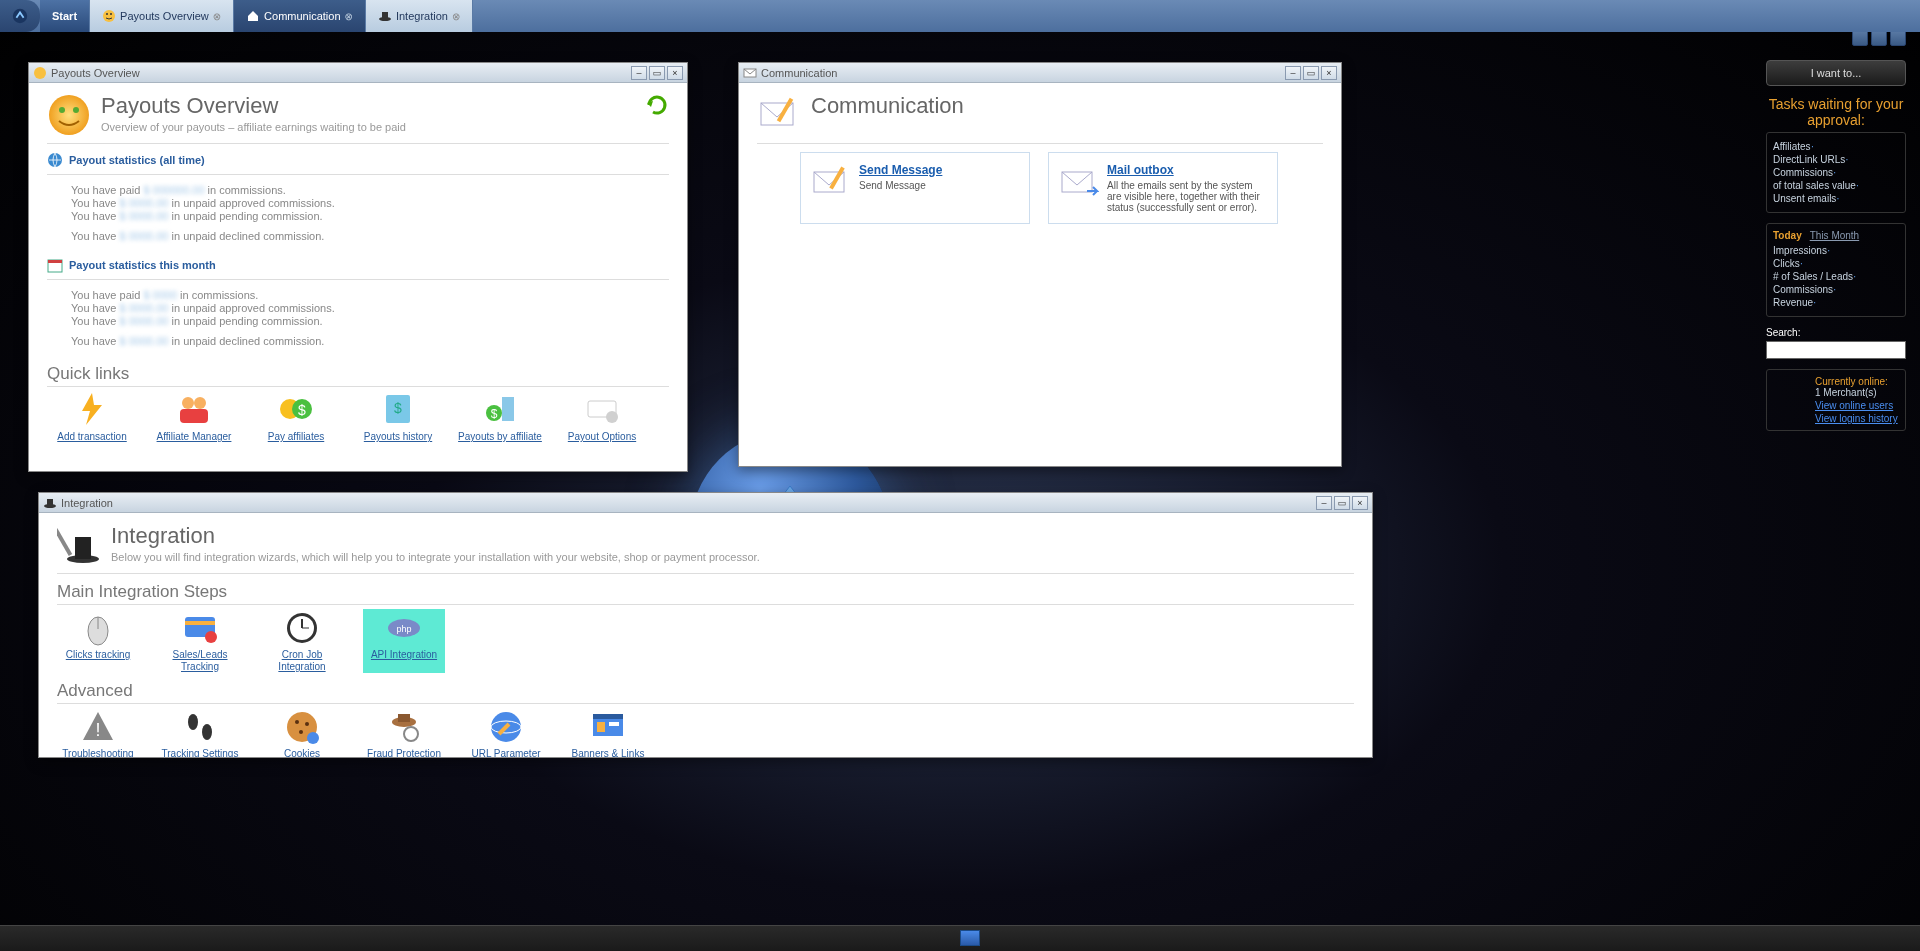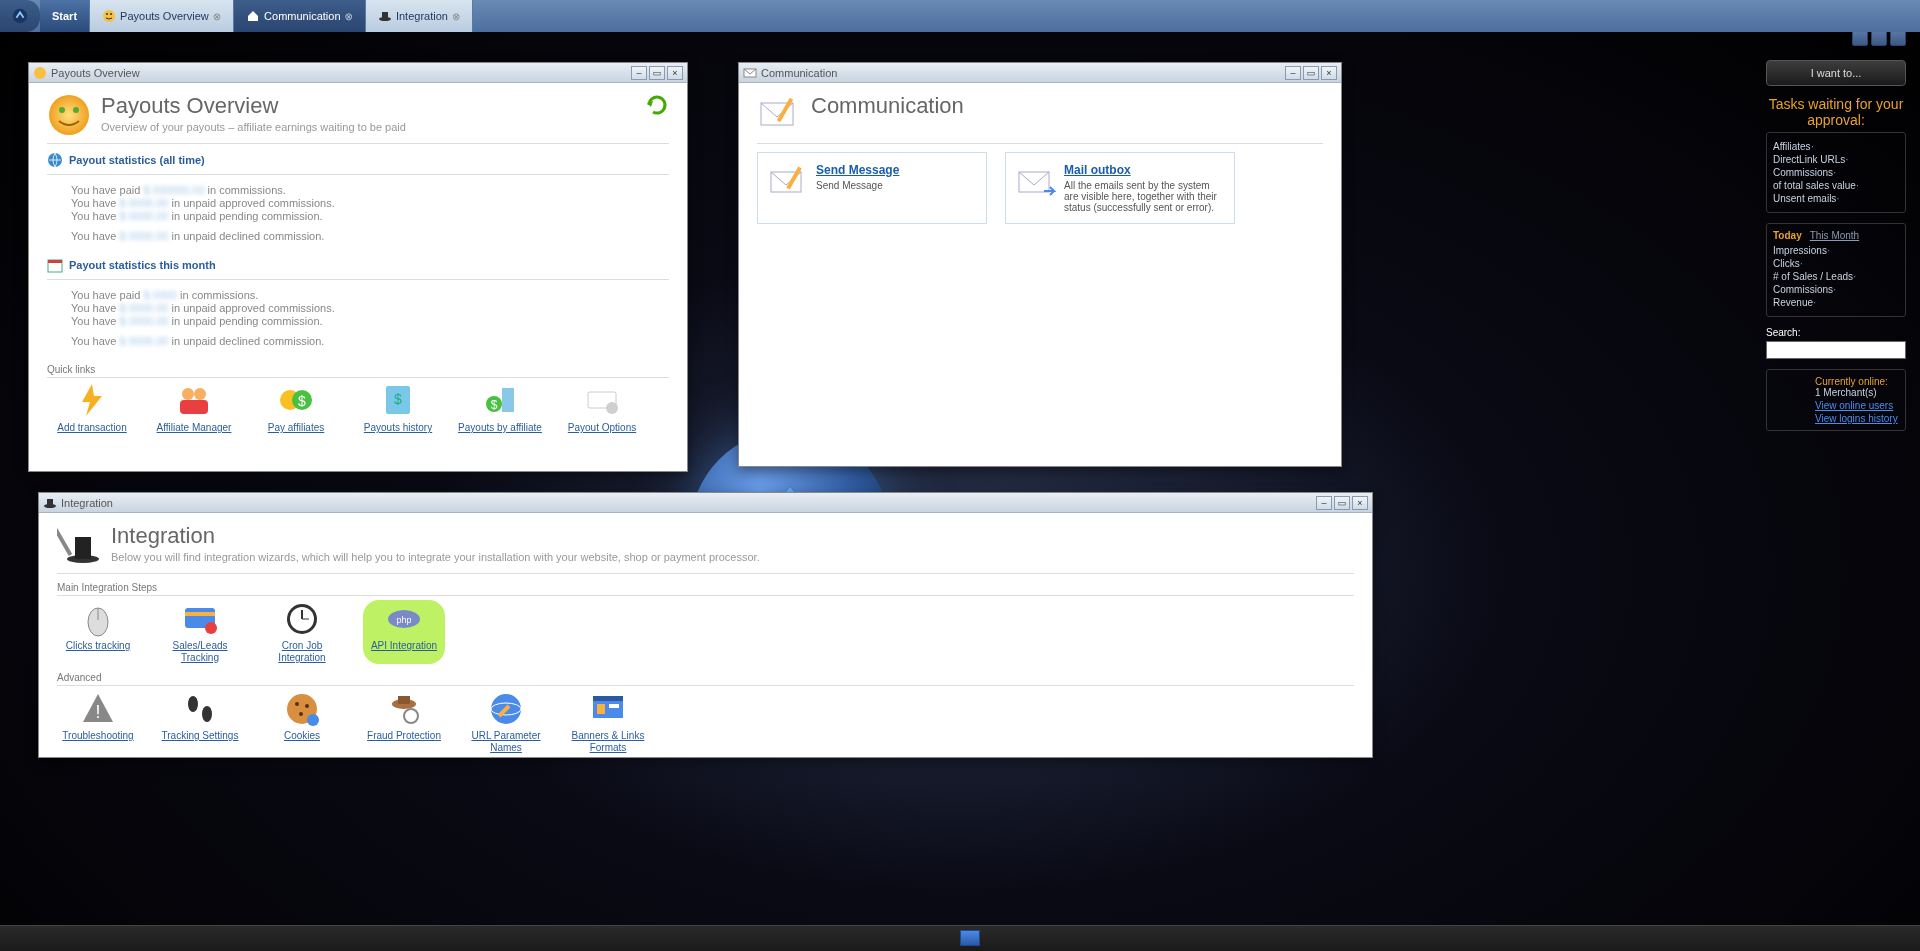--- a/index.html
+++ b/index.html
@@ -31,38 +31,38 @@
 .page-title { font-size: 22px; color: #666; font-weight: normal; }
 .page-sub { font-size: 11px; color: #999; margin-top: 2px; }
 .refresh { margin-left: auto; width: 24px; height: 24px; }
 
 .section-h { font-size: 11px; font-weight: bold; color: #2a5d9e; margin: 6px 0; display: flex; align-items: center; gap: 6px; }
 .section-h .sh-icon { width: 16px; height: 16px; }
 .stats-box { border-top: 1px solid #ddd; padding: 8px 0 8px 24px; font-size: 11px; color: #888; }
 .stats-box div { margin: 1px 0; }
 .blur-val { color: #a4c8e8; filter: blur(2px); display: inline-block; }
 
-.section-label { font-size: 10px; color: #777; margin: 8px 0 4px 0; border-bottom: 1px solid #ddd; padding-bottom: 2px; }
+.section-label { font-size: 17px; color: #777; margin: 8px 0 4px 0; border-bottom: 1px solid #ddd; padding-bottom: 2px; }
 
 .quick-links { display: flex; gap: 12px; margin-top: 4px; }
 .qlink { width: 90px; text-align: center; cursor: pointer; }
 .qlink .ql-icon { width: 36px; height: 36px; margin: 0 auto 4px; }
 .qlink .ql-label { font-size: 10px; color: #2a5d9e; text-decoration: underline; line-height: 1.2; }
 
-.cards { display: flex; gap: 18px; }
+.cards { display: flex; gap: 18px; margin-left: 43px; }
 .card { border: 1px solid #cde; width: 230px; padding: 10px; display: flex; gap: 8px; }
 .card .c-icon { width: 40px; height: 40px; flex-shrink: 0; }
 .card .c-title { font-size: 12px; color: #1a5dae; font-weight: bold; text-decoration: underline; cursor: pointer; }
 .card .c-desc { font-size: 10px; color: #555; margin-top: 3px; }
 
 .int-links { display: flex; flex-wrap: wrap; gap: 20px; margin-top: 4px; }
 .ilink { width: 82px; text-align: center; cursor: pointer; }
 .ilink .il-icon { width: 38px; height: 38px; margin: 0 auto 2px; }
 .ilink .il-label { font-size: 10px; color: #2a5d9e; text-decoration: underline; line-height: 1.2; }
-.ilink.sel { background: #bef264; border-radius: 16px; }
+.ilink.sel { background: #5eead4; }
 
 .right-col { position: absolute; right: 14px; top: 30px; width: 140px; z-index: 20; display: flex; flex-direction: column; gap: 10px; }
 .rt-icons { display: flex; gap: 3px; justify-content: flex-end; margin-bottom: 4px; }
 .rt-icons div { width: 16px; height: 16px; background: linear-gradient(#5a7aa5, #3a5a85); border: 1px solid #2a4570; border-radius: 2px; cursor: pointer; }
 .iwant { background: linear-gradient(#3d3d3d, #1a1a1a); border: 1px solid #555; border-radius: 4px; text-align: center; color: #ddd; font-size: 11px; padding: 6px; cursor: pointer; }
 .side-head { font-size: 14px; color: #e8a030; text-align: center; margin-bottom: 4px; }
 .side-box { border: 1px solid #333; border-radius: 3px; padding: 6px; font-size: 10px; color: #c8d4e0; }
 .side-row { display: flex; margin: 2px 0; }
 .side-row .v { color: #5a9ae8; }
 .side-tabs { display: flex; gap: 8px; margin-bottom: 4px; }

